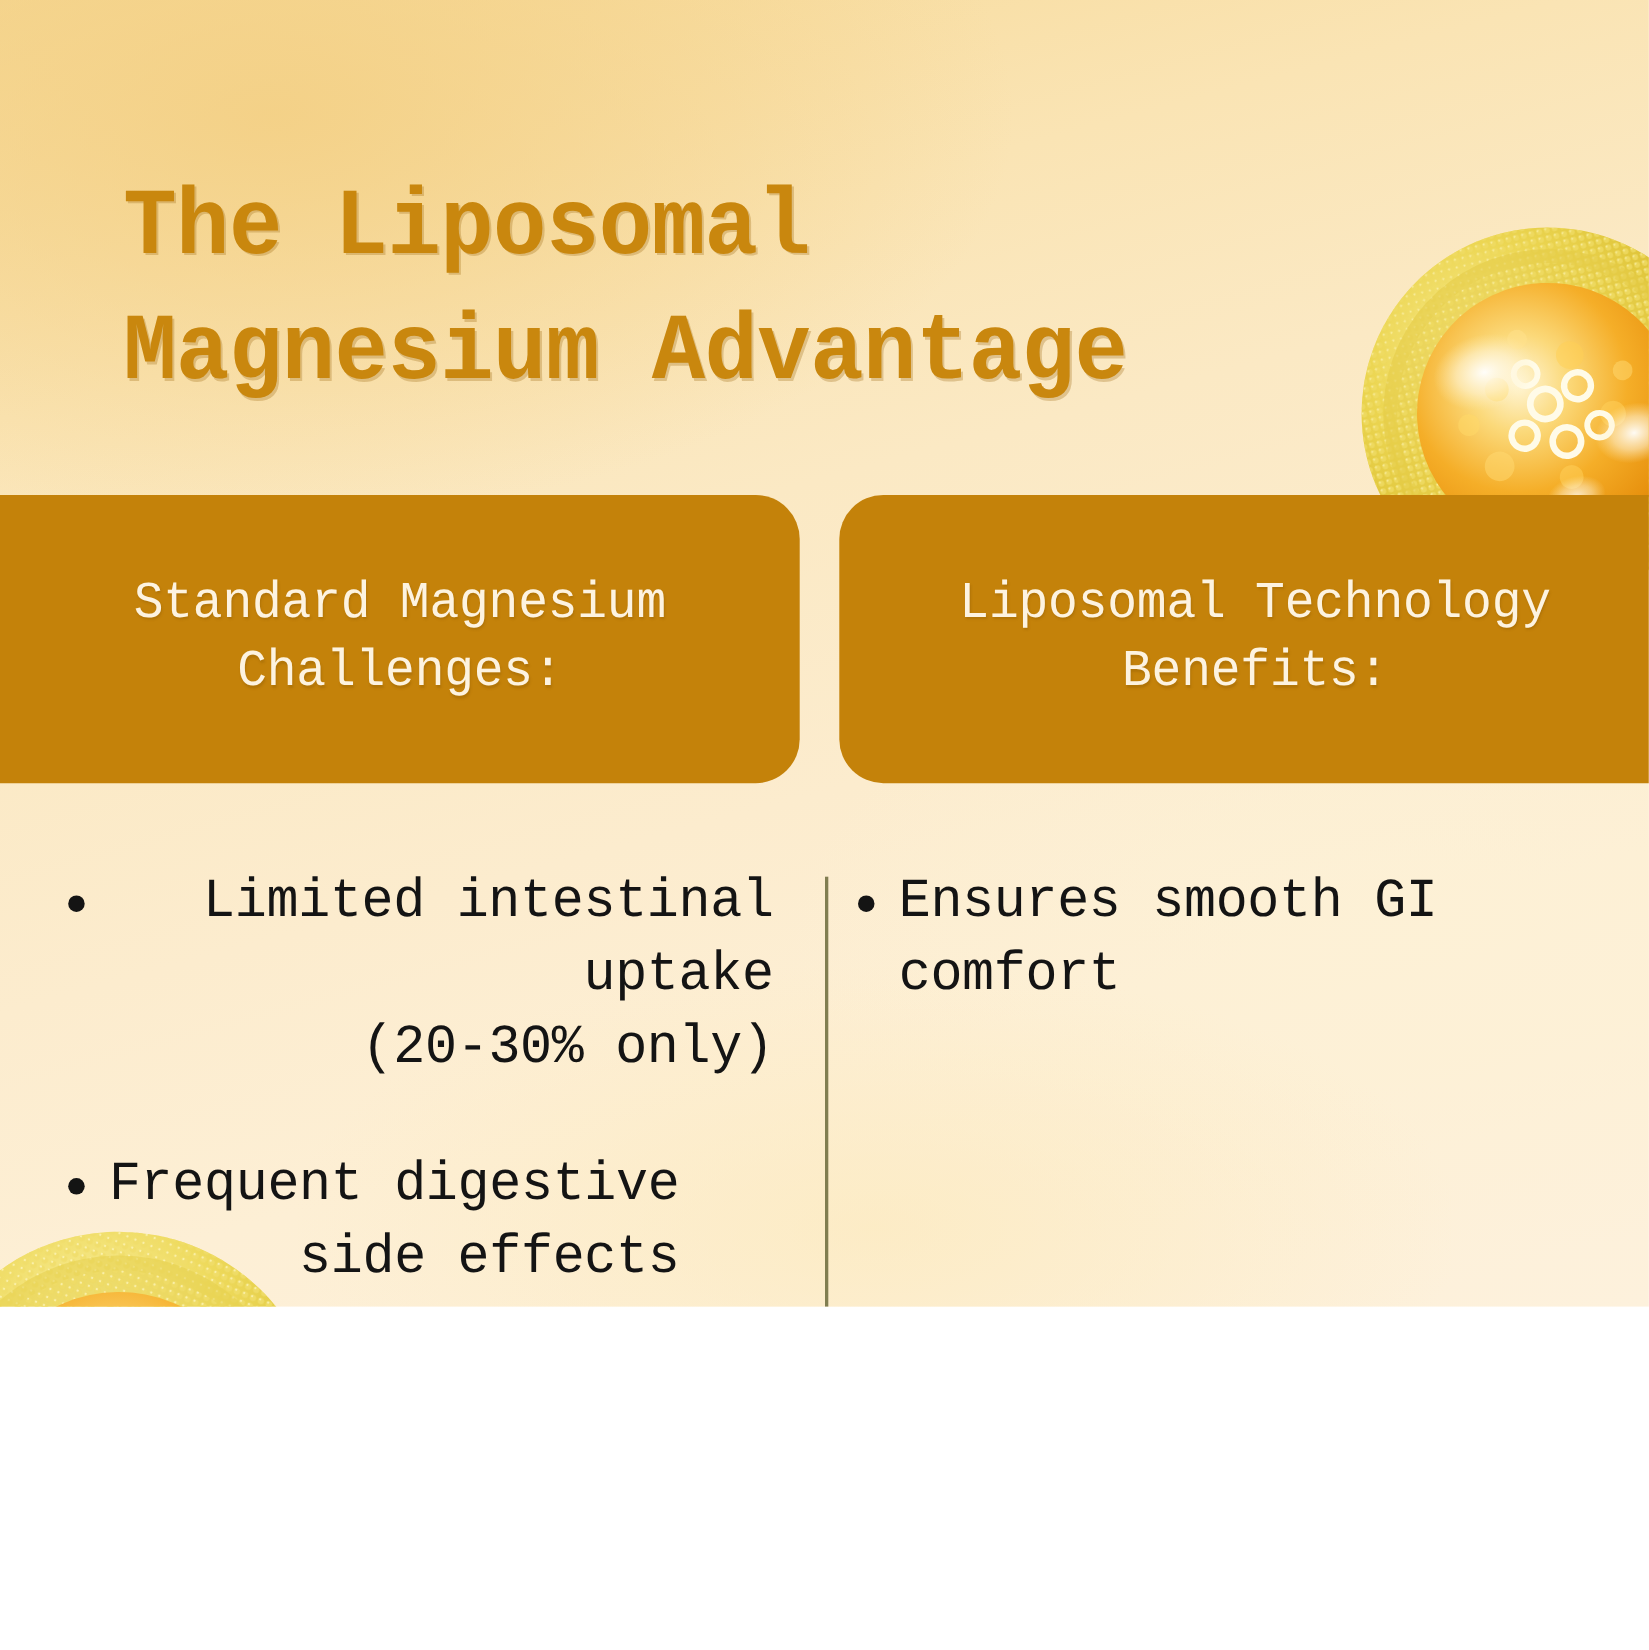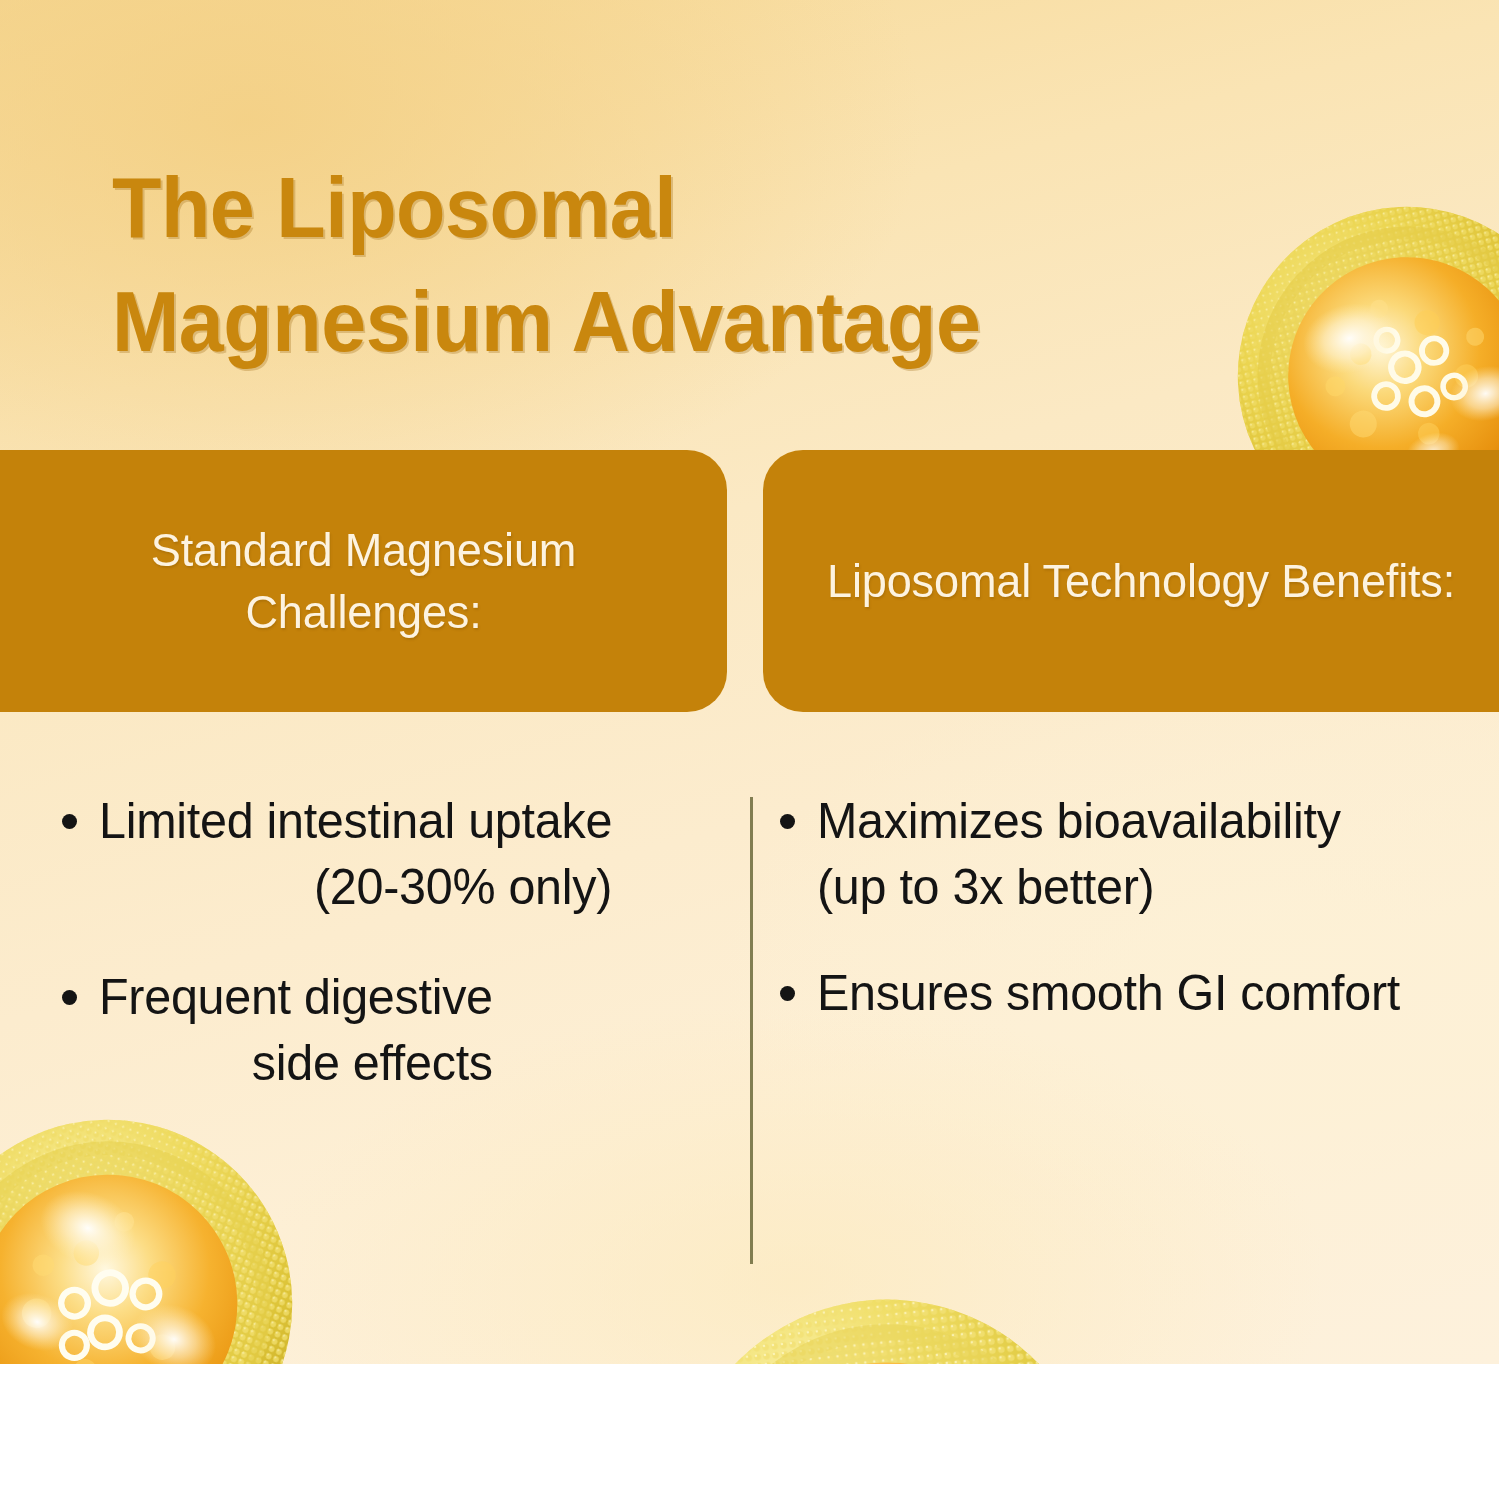--- a/index.html
+++ b/index.html
@@ -6,23 +6,23 @@
   html, body {
     margin: 0;
     padding: 0;
     background: #ffffff;
   }
   * { box-sizing: border-box; }
 
   .infographic {
     position: relative;
     width: 1499px;
-    height: 1364px;
+    height: 1188px;
     overflow: hidden;
-    font-family: Liberation Sans, sans-serif;
+    font-family: Liberation Mono, monospace;
     background:
       linear-gradient(165deg,
         #f6d894 0%,
         #f8dda1 10%,
         #fae4b4 24%,
         #fbe9c4 40%,
         #fcecce 58%,
         #fdefd5 74%,
         #fdf0d9 88%,
         #fdf1dc 100%);
@@ -134,21 +134,21 @@
   }
   .bullet-text {
     font-size: 50px;
     line-height: 1.32;
     font-weight: 400;
     letter-spacing: -0.3px;
     transform: scaleX(.97);
     transform-origin: left top;
     white-space: pre-line;
   }
-  .col.left  .bullet-item + .bullet-item { margin-top: 44px; }
+  .col.left  .bullet-item + .bullet-item { margin-top: 59px; }
   .col.right .bullet-item + .bullet-item { margin-top: 40px; }
   .col.right .bullet-text { font-size: 50px; }
 
   
   .liposome {
     position: absolute;
     pointer-events: none;
   }
   .lipo-topright {
     right: -88px;
@@ -271,25 +271,20 @@
 (20-30% only)</span>
     </div>
     <div class="bullet-item">
       <span class="bullet-dot"></span>
       <span class="bullet-text">Frequent digestive
 side effects</span>
     </div>
   </div>
 
   <div class="col right">
-    <div class="bullet-item">
-      <span class="bullet-dot"></span>
-      <span class="bullet-text">Maximizes bioavailability
-(up to 3x better)</span>
-    </div>
     <div class="bullet-item">
       <span class="bullet-dot"></span>
       <span class="bullet-text">Ensures smooth GI comfort</span>
     </div>
   </div>
 
   <div class="liposome lipo-bottomleft">
     <svg viewBox="0 0 200 200" xmlns="http://www.w3.org/2000/svg">
       <defs>
         <radialGradient id="coreB" cx="44%" cy="38%" r="72%">

